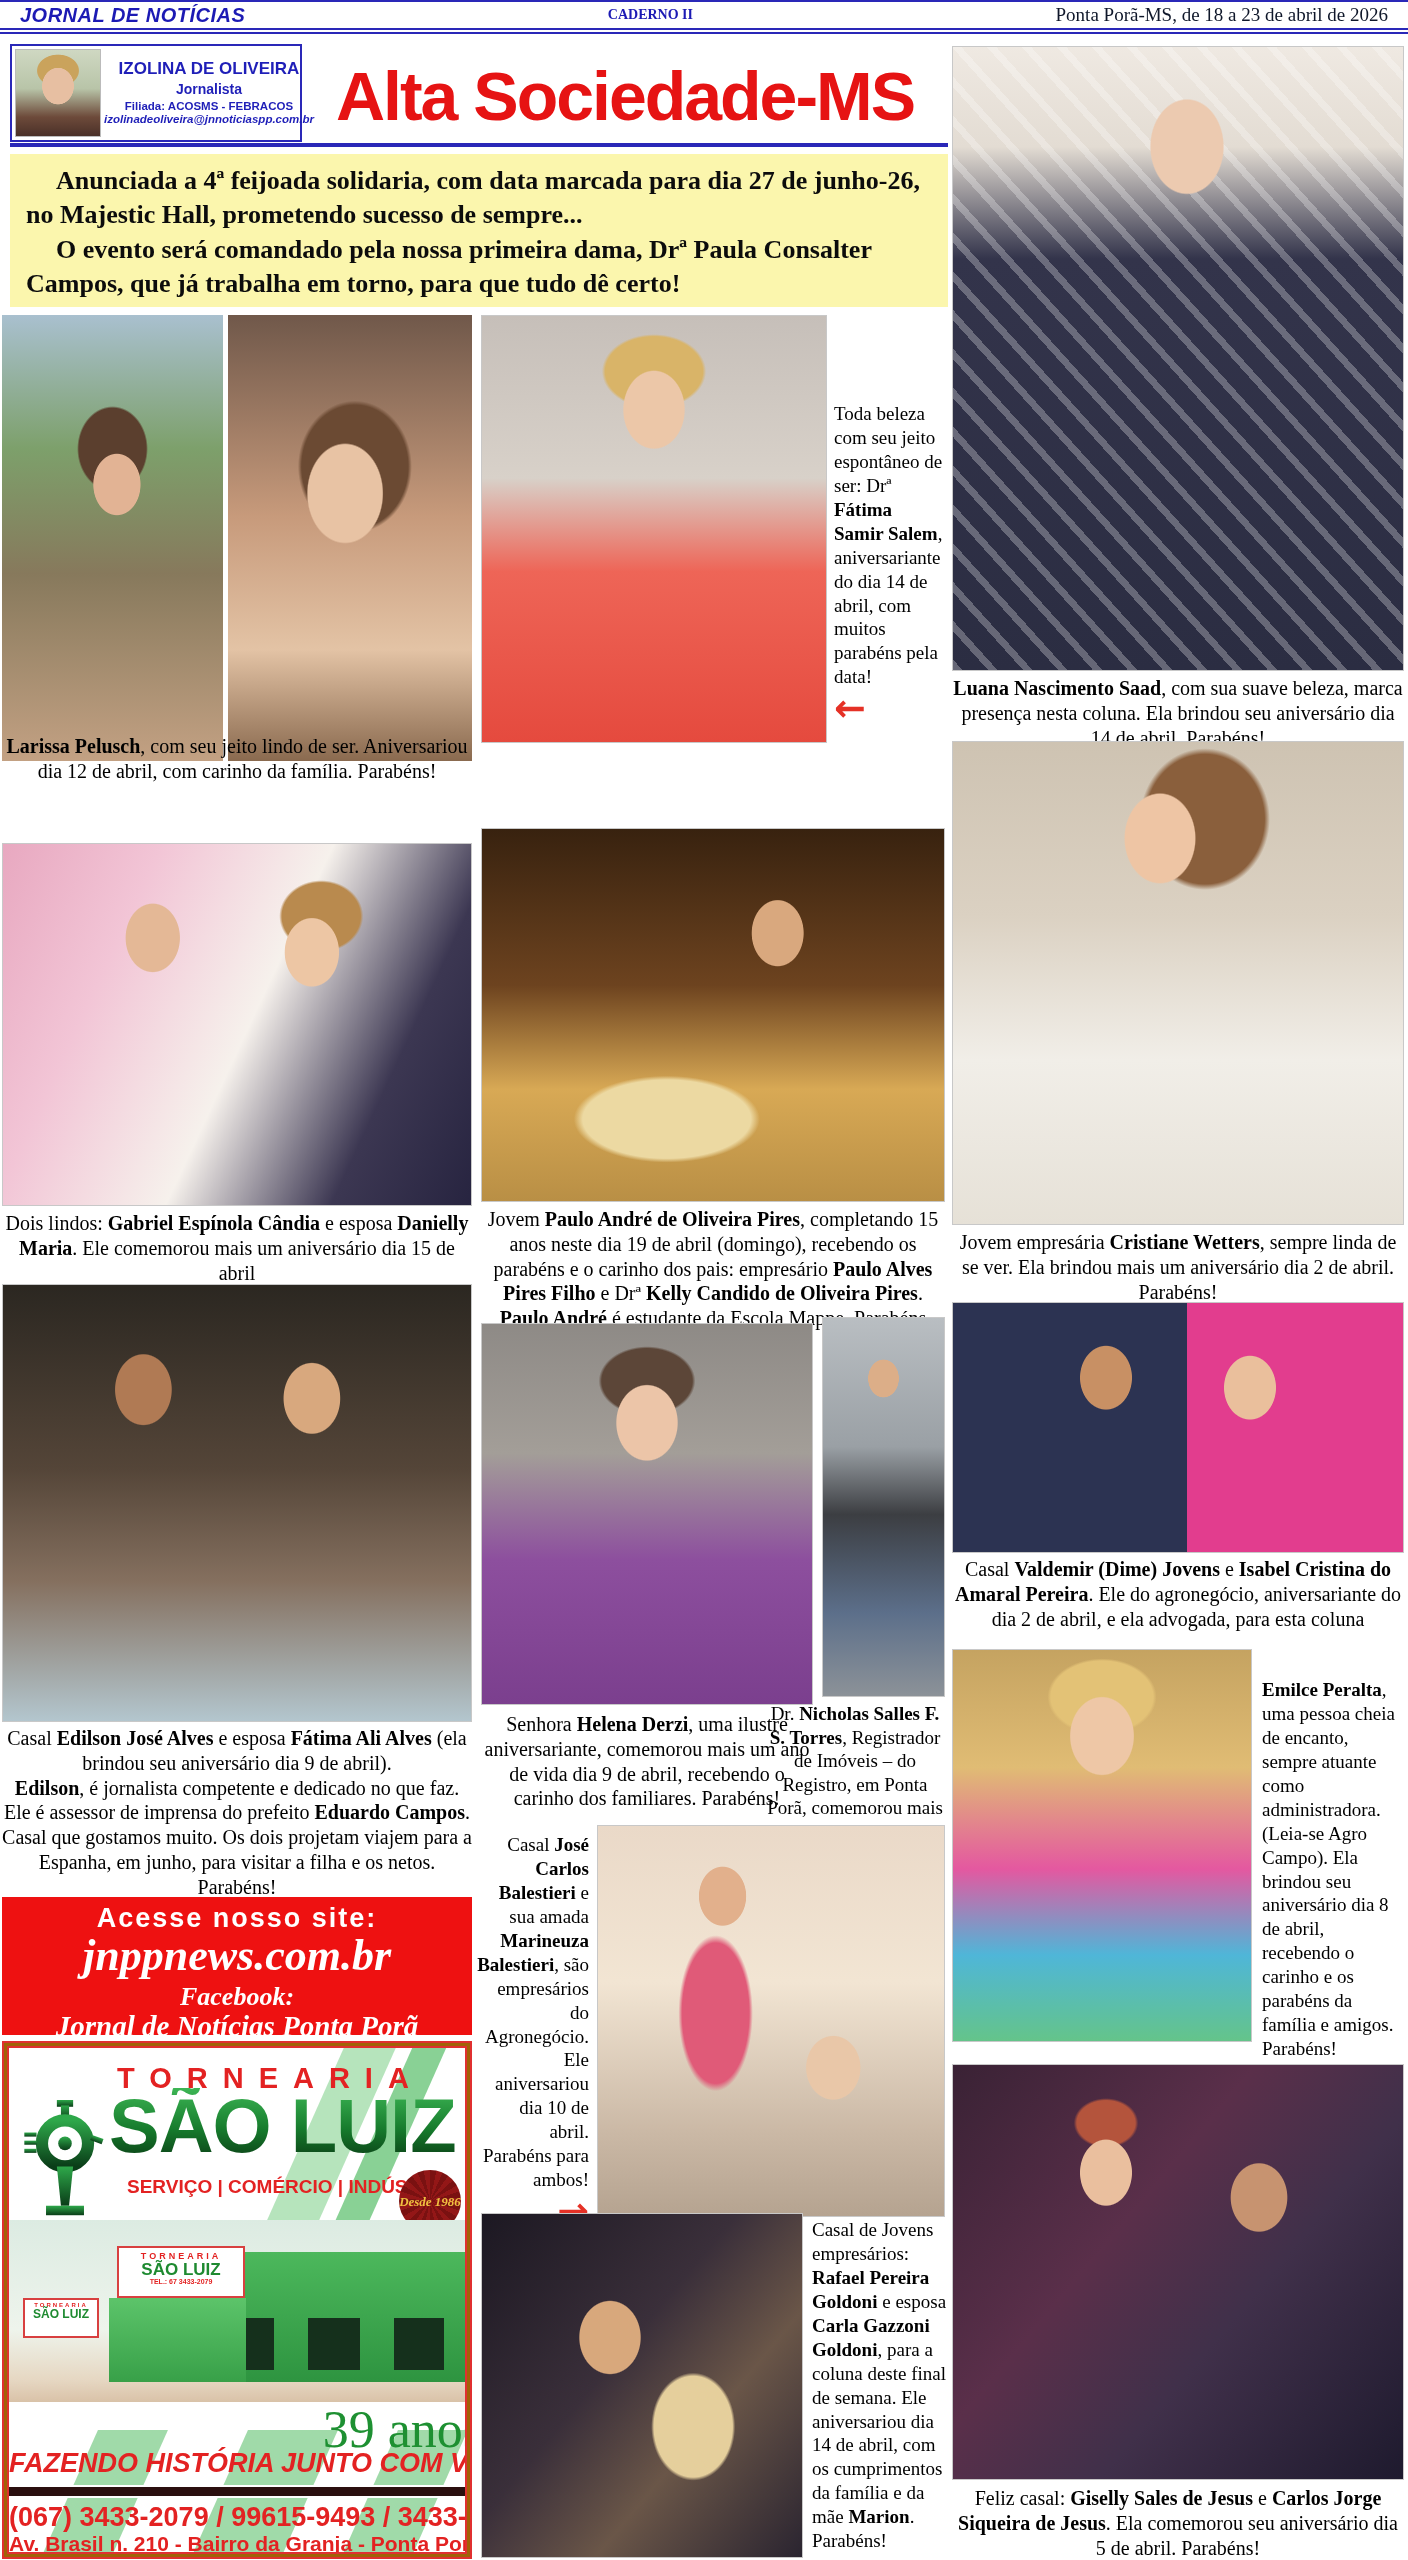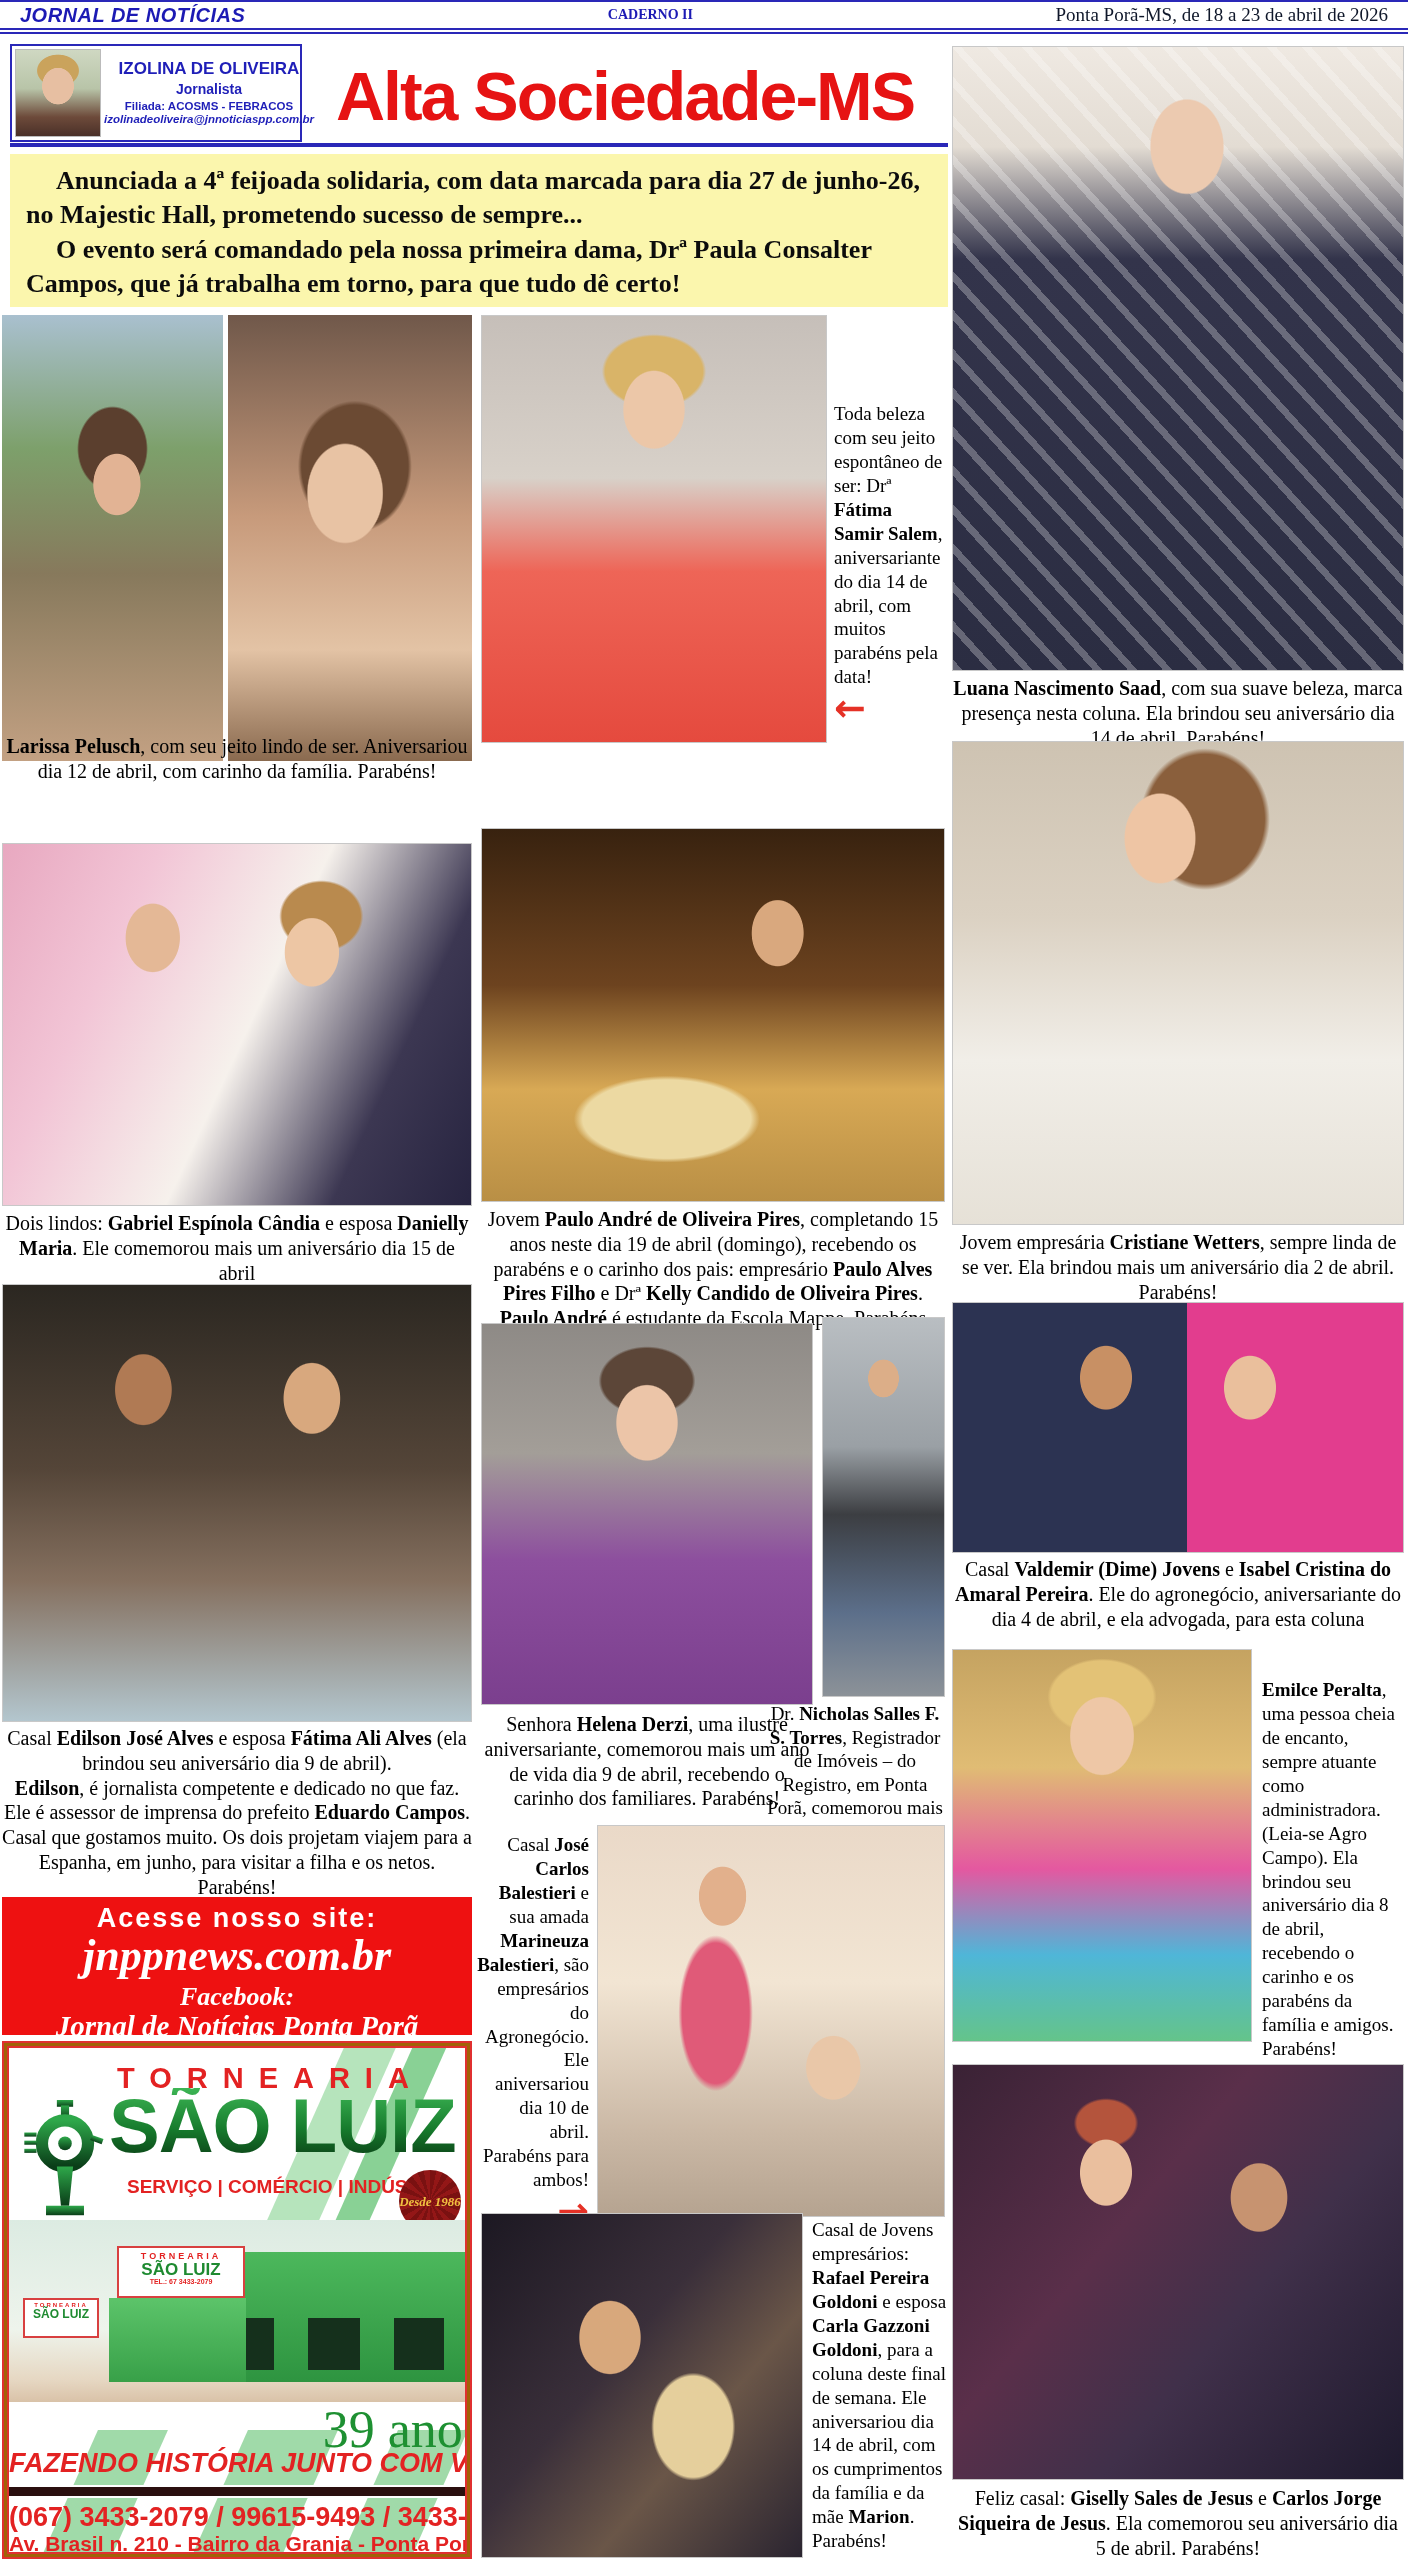--- a/index.html
+++ b/index.html
@@ -292,21 +292,21 @@
     <div class="arrow">←</div>
   </div>
 
   <div id="ph-luana" class="abs ph"></div>
   <div class="abs cap" style="left:952px;top:676px;width:452px;"><span class="b">Luana Nascimento Saad</span><span>, com sua suave beleza, marca presença nesta coluna. Ela brindou seu aniversário dia 14 de abril. Parabéns!</span></div>
 
   <div id="ph-cristiane" class="abs ph"></div>
   <div class="abs cap" style="left:952px;top:1230px;width:452px;"><span>Jovem empresária </span><span class="b">Cristiane Wetters</span><span>, sempre linda de se ver. Ela brindou mais um aniversário dia 2 de abril. Parabéns!</span></div>
 
   <div id="ph-valdemir" class="abs ph"></div>
-  <div class="abs cap" style="left:952px;top:1557px;width:452px;"><span>Casal </span><span class="b">Valdemir (Dime) Jovens</span><span> e </span><span class="b">Isabel Cristina do Amaral Pereira</span><span>. Ele do agronegócio, aniversariante do dia 4 de abril, e ela advogada, para esta coluna</span></div>
+  <div class="abs cap" style="left:952px;top:1557px;width:452px;"><span>Casal </span><span class="b">Valdemir (Dime) Jovens</span><span> e </span><span class="b">Isabel Cristina do Amaral Pereira</span><span>. Ele do agronegócio, aniversariante do dia 2 de abril, e ela advogada, para esta coluna</span></div>
 
   <div id="ph-emilce" class="abs ph"></div>
   <div class="abs side" style="left:1262px;top:1678px;width:142px;">
     <span><span class="b">Emilce Peralta</span><span>, uma pessoa cheia de encanto, sempre atuante como administradora. (Leia-se Agro Campo). Ela brindou seu aniversário dia 8 de abril, recebendo o carinho e os parabéns da família e amigos. Parabéns!</span></span>
     <div class="arrow">←</div>
   </div>
 
   <div id="ph-giselly" class="abs ph"></div>
   <div class="abs cap" style="left:952px;top:2486px;width:452px;"><span>Feliz casal: </span><span class="b">Giselly Sales de Jesus</span><span> e </span><span class="b">Carlos Jorge Siqueira de Jesus</span><span>. Ela comemorou seu aniversário dia 5 de abril. Parabéns!</span></div>
 

